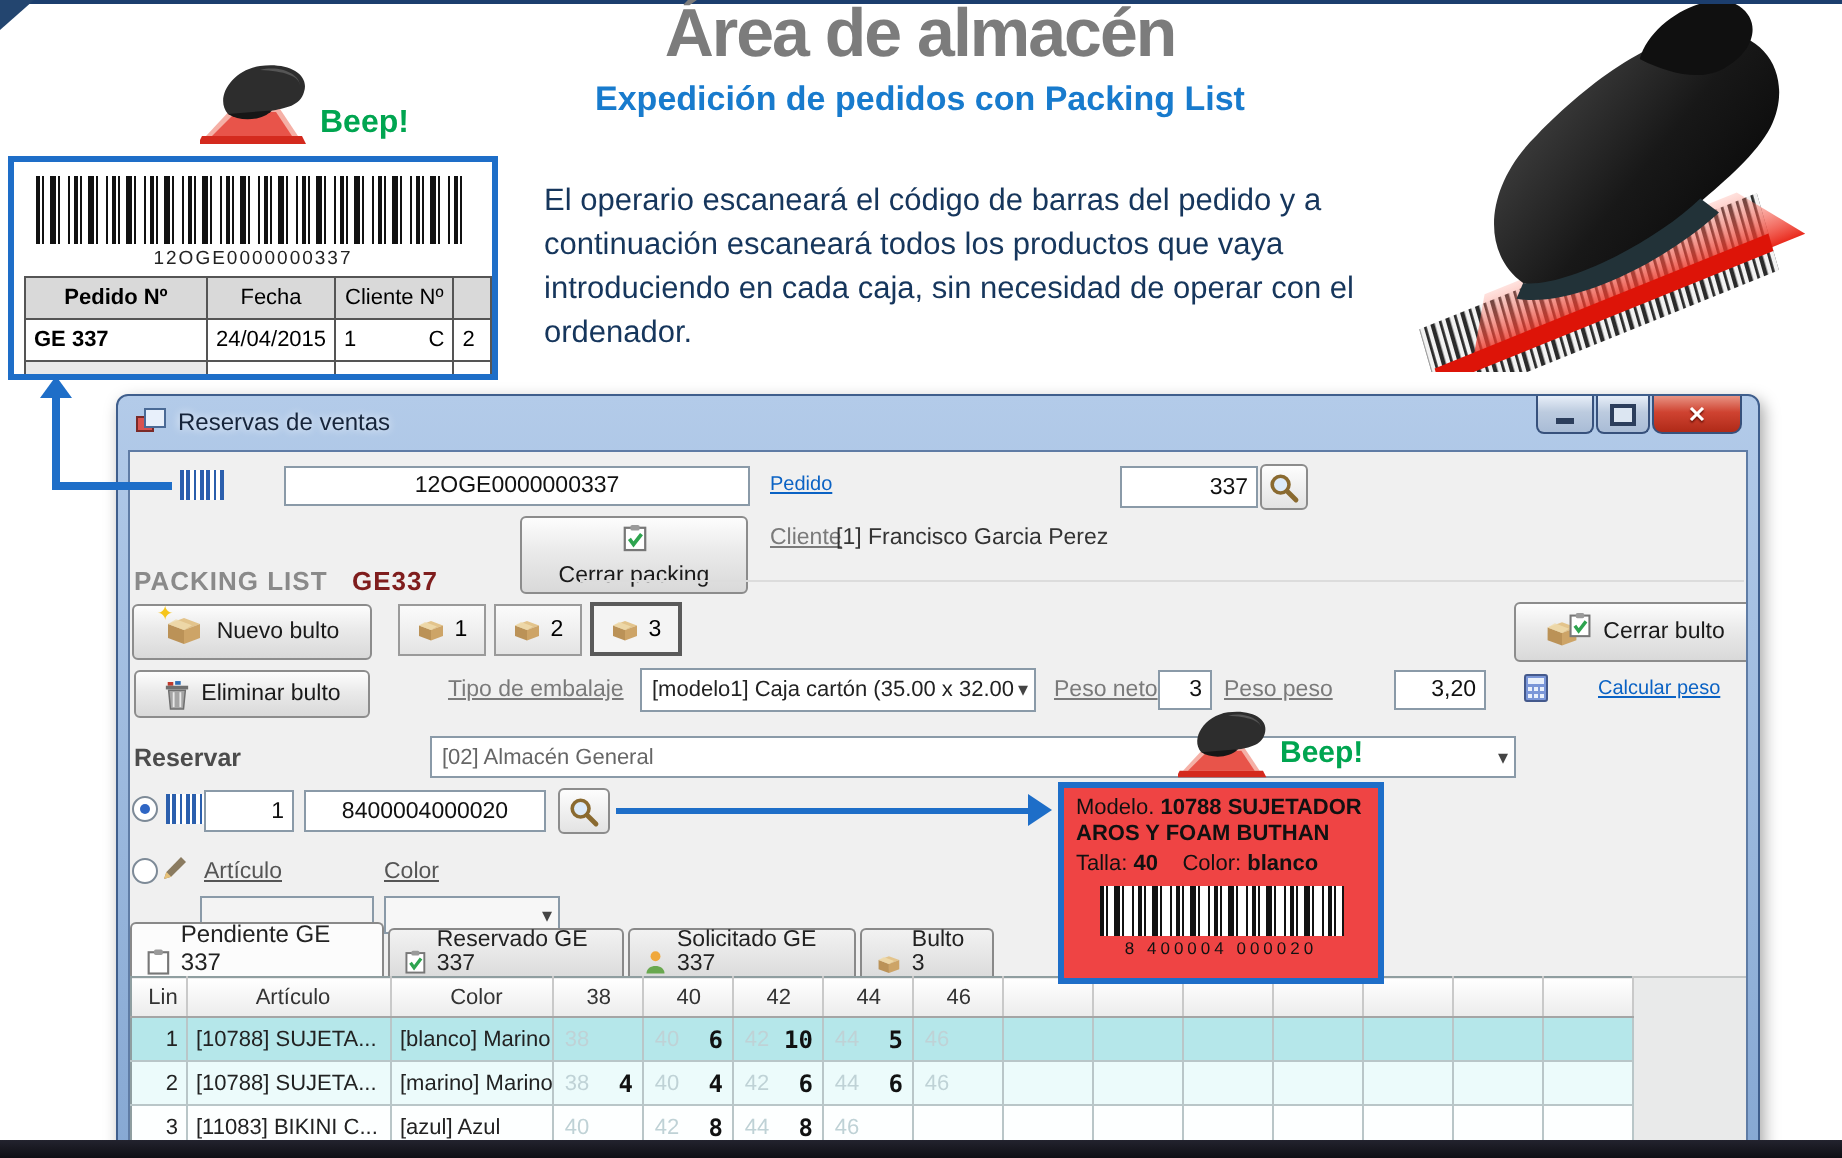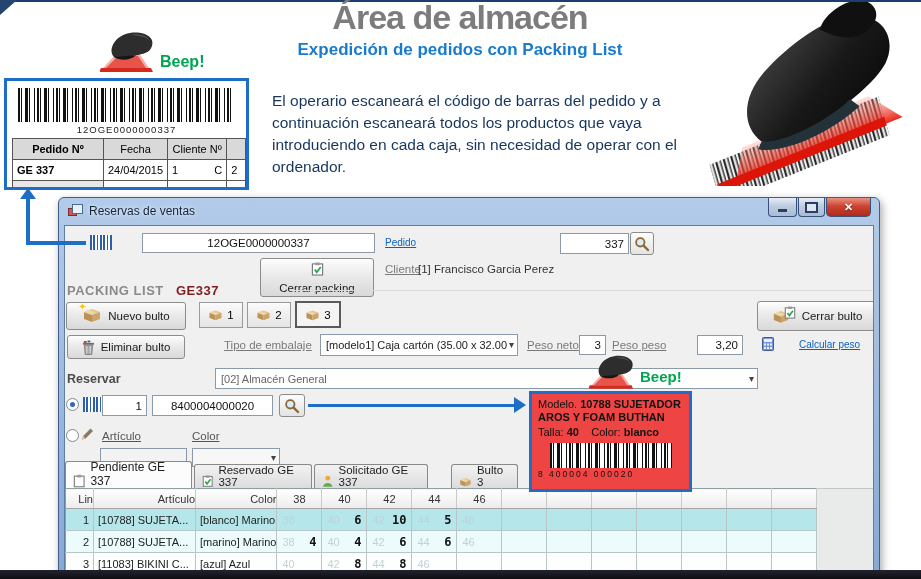--- a/index.html
+++ b/index.html
@@ -104,39 +104,39 @@
     font-size:11.5px; color:#222; border:1px solid #898989; border-bottom:none; border-radius:3px 3px 0 0;
     background:linear-gradient(#f2f2f2,#dcdcdc); height:24px; top:238px; }
   .tab.active { height:27px; top:235px; background:#fcfcfc; z-index:3; font-size:12px; }
 
   
   .grid-filler { position:absolute; left:751px; top:262px; width:60px; height:87px; background:#e9eaea; border:1px solid #c3c6c6; }
   table.grid { position:absolute; left:0; top:262px; border-collapse:collapse; table-layout:fixed; background:#fff;
     border:1px solid #8f9ea0; }
   .grid th { height:20px; font-size:11px; font-weight:normal; color:#333;
     background:linear-gradient(#ffffff,#ececec); border-right:1px solid #c9c9c9; border-bottom:1px solid #a5a5a5; }
-  .grid th.ltxt { text-align:right; padding-left:4px; }
+  .grid th.ltxt { text-align:center; padding-left:4px; }
   .grid td { height:22px; font-size:11px; color:#222; border-right:1px solid #b9c6c8; border-bottom:1px solid #b9c6c8;
     padding:0; white-space:nowrap; overflow:hidden; }
   .grid tr.r1 td { background:#b5e7ea; }
   .grid tr.r2 td { background:#ecfbfb; }
   .grid tr.r3 td { background:#fdffff; }
   .grid td.lin { text-align:right; padding-right:4px; }
   .grid td.ltxt { padding-left:4px; }
   .szcell { display:flex; justify-content:space-between; align-items:center; padding:0 5px; }
   .szcell .s { color:#bfd2d6; }
   .szcell .q { font-family:"DejaVu Sans Mono", monospace; font-weight:bold; font-size:12px; color:#111; }
 
   
   .popup { position:absolute; left:529px; top:391px; width:163px; height:101px; background:#ef4444;
     border:3px solid #1e6ec8; z-index:60; padding:4px 6px; font-size:11px; color:#111; line-height:1.2; }
   .popup b { font-weight:bold; }
   .popup .row2 { margin-top:2px; }
   .popup .bc { width:122px; height:25px; margin:3px auto 0; }
-  .popup .digits { font-size:8.5px; letter-spacing:2px; margin-top:1px; }
+  .popup .digits { text-align:center; font-size:8.5px; letter-spacing:2px; margin-top:1px; }
 
   .searchbtn { position:absolute; display:flex; align-items:center; justify-content:center;
     background:linear-gradient(#fdfdfd,#e3e3e3); border:1px solid #8c8c8c; border-radius:3px; }
 
   svg.defsonly { position:absolute; width:0; height:0; }
 </style>
 </head>
 <body>
 
 <svg class="defsonly" aria-hidden="true">
@@ -408,21 +408,21 @@
             <use href="#sym-clipcheck"></use>
           </svg>
         <span>Reservado GE 337</span>
       </div>
       <div class="tab" style="left:249px;width:114px;">
         <svg width="13" height="14">
             <use href="#sym-person"></use>
           </svg>
         <span>Solicitado GE 337</span>
       </div>
-      <div class="tab" style="left:386px;width:67px;">
+      <div class="tab" style="left:365px;width:67px;">
         <svg width="14" height="12">
             <use href="#sym-box"></use>
           </svg>
         <span>Bulto 3</span>
       </div>
 
       <div class="grid-filler"></div>
       <table class="grid">
         <colgroup>
           <col style="width:28px">

